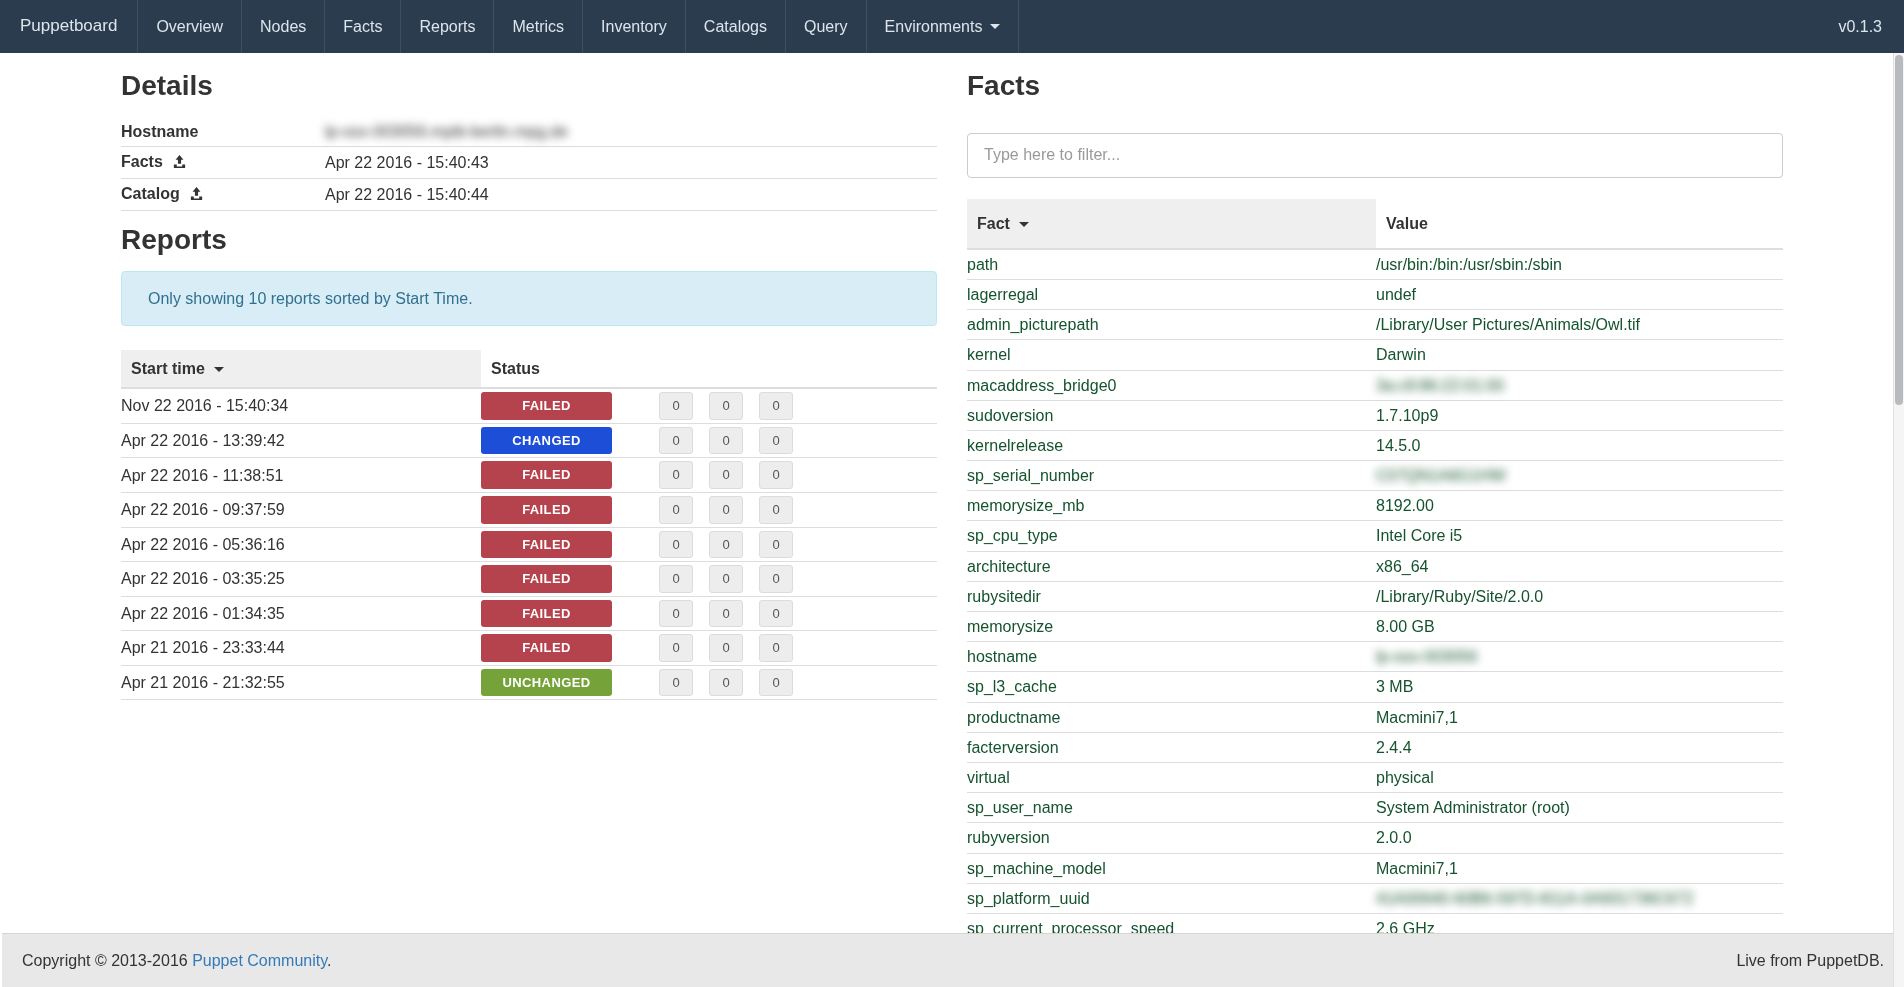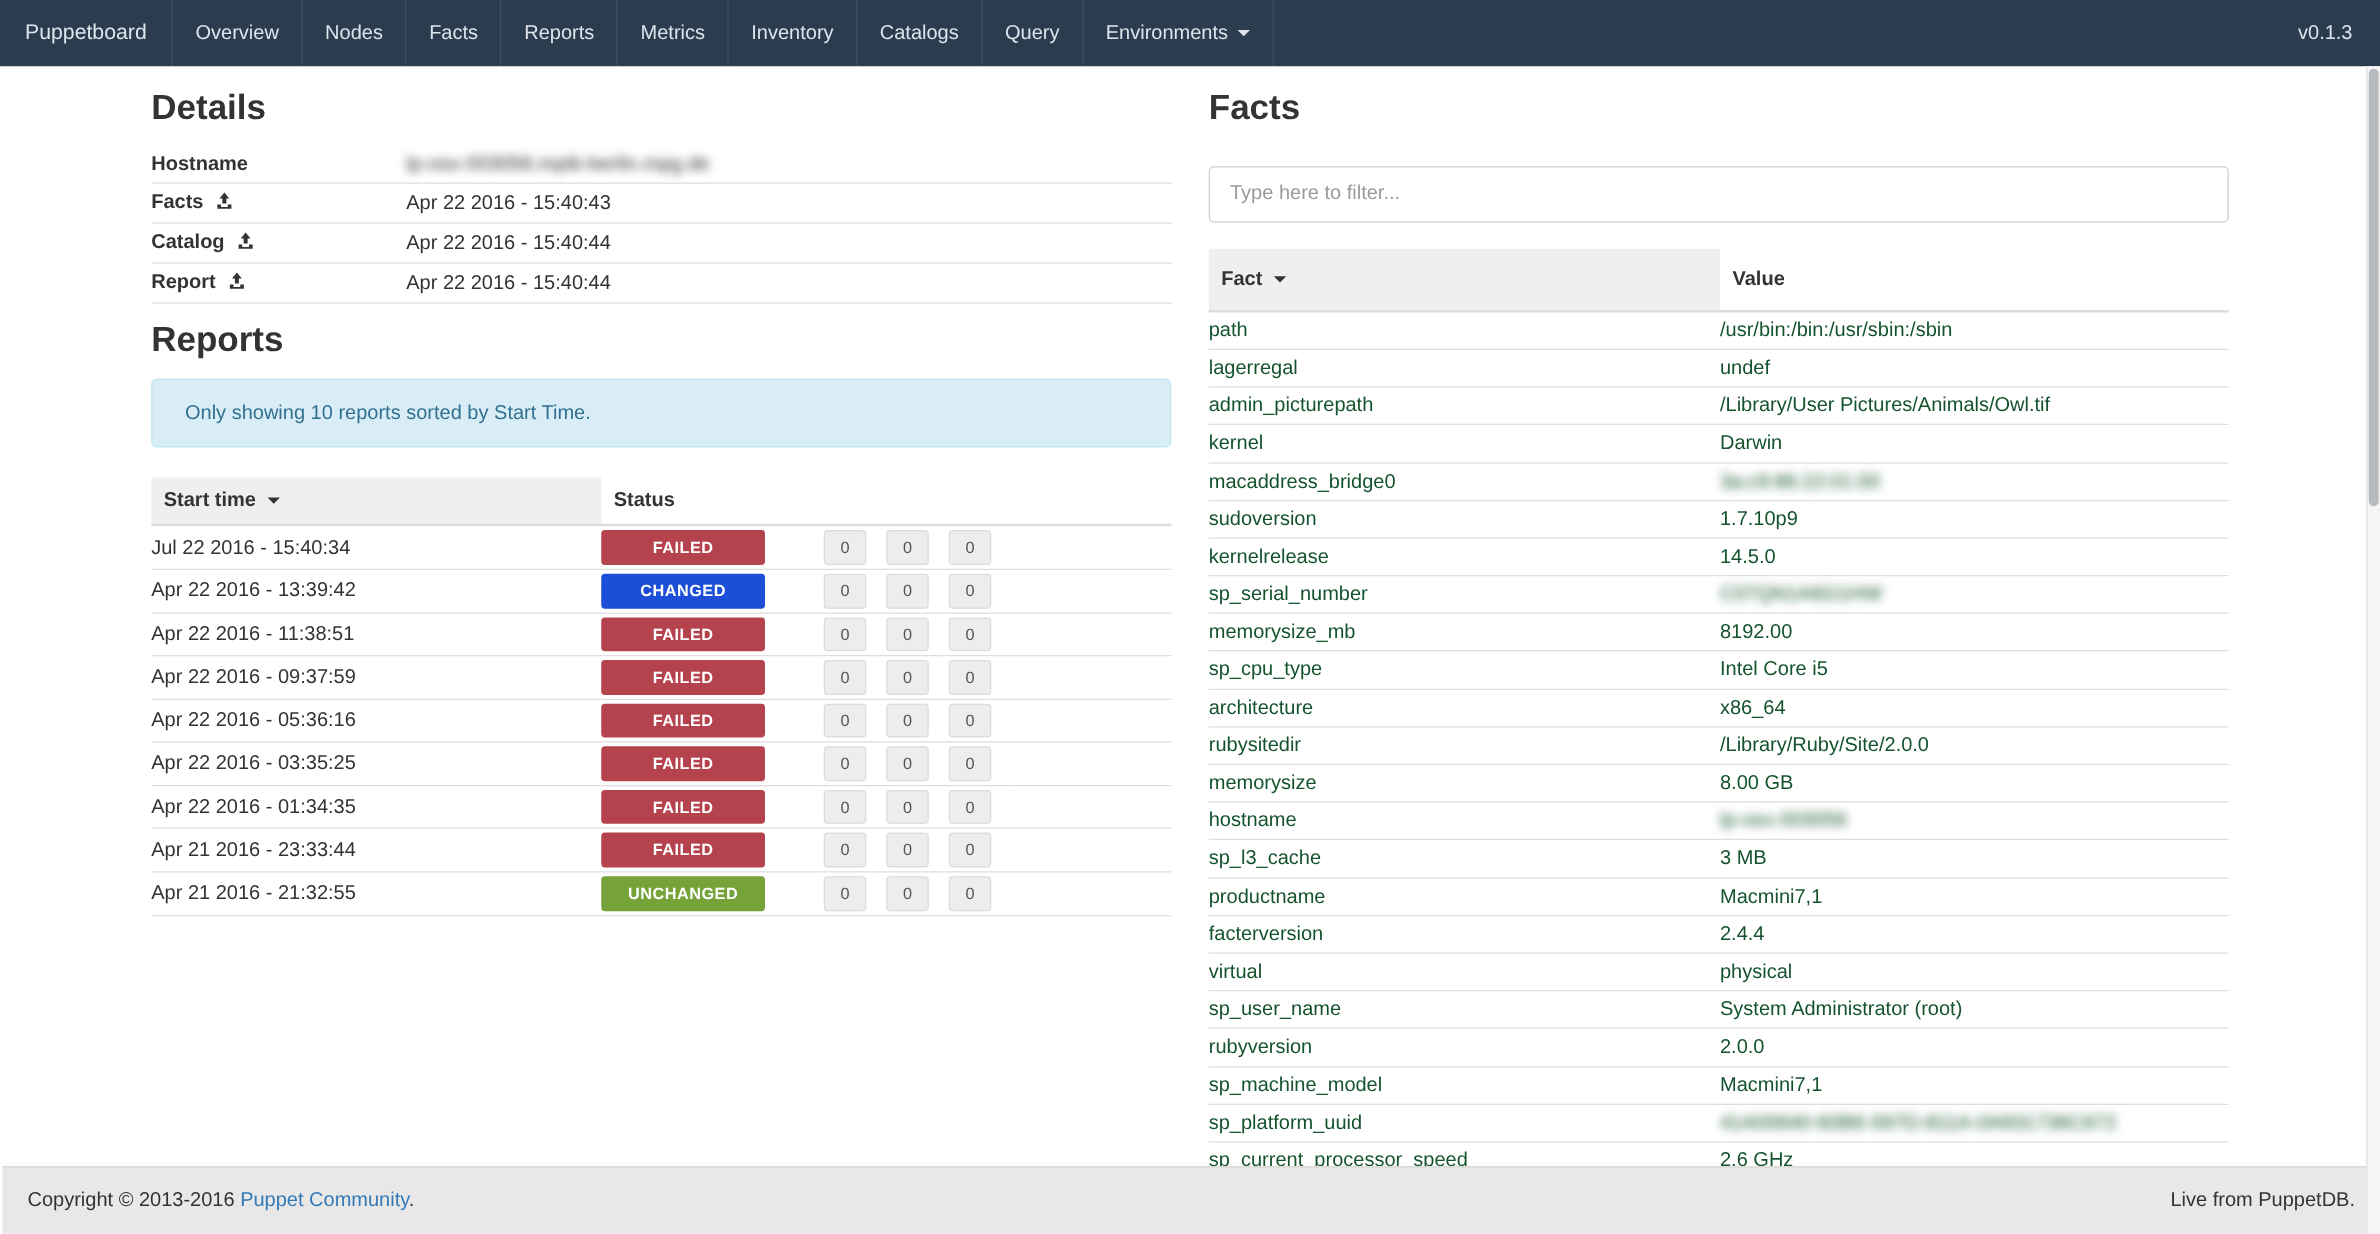--- a/index.html
+++ b/index.html
@@ -179,30 +179,20 @@
               <th>
                 <span>Catalog</span><span class="upload-icon"><svg width="15" height="15" viewBox="0 0 16 16">
                     <path fill="#333" d="M8 1l4.2 5.2H9.7v4.2H6.3V6.2H3.8L8 1zm-6 10.3h3.1v2.1h5.8v-2.1H14V15H2v-3.7z"></path>
                   </svg></span>
               </th>
               <td>
                 <span>Apr 22 2016 - 15:40:44</span>
               </td>
             </tr>
 
-            <tr>
-              <th>
-                <span>Report</span><span class="upload-icon"><svg width="15" height="15" viewBox="0 0 16 16">
-                    <path fill="#333" d="M8 1l4.2 5.2H9.7v4.2H6.3V6.2H3.8L8 1zm-6 10.3h3.1v2.1h5.8v-2.1H14V15H2v-3.7z"></path>
-                  </svg></span>
-              </th>
-              <td>
-                <span>Apr 22 2016 - 15:40:44</span>
-              </td>
-            </tr>
           </tbody>
       </table>
 
       <h2 class="reports-h">Reports</h2>
 
       <div class="alert">Only showing 10 reports sorted by Start Time.</div>
 
       <table class="reports-table">
         <thead>
           <tr>
@@ -212,21 +202,21 @@
             <th class="rt-status">Status</th>
             <th class="rt-count"></th>
             <th class="rt-count"></th>
             <th class="rt-count"></th>
             <th></th>
           </tr>
         </thead>
         <tbody>
 
             <tr>
-              <td class="rt-date">Jul 22 2016 - 15:40:34</td>
+              <td class="rt-date">Nov 22 2016 - 15:40:34</td>
               <td class="rt-status">
                 <span class="label failed">FAILED</span>
               </td>
               <td class="rt-count"><span class="count">0</span></td>
               <td class="rt-count"><span class="count">0</span></td>
               <td class="rt-count"><span class="count">0</span></td>
               <td></td>
             </tr>
 
             <tr>

